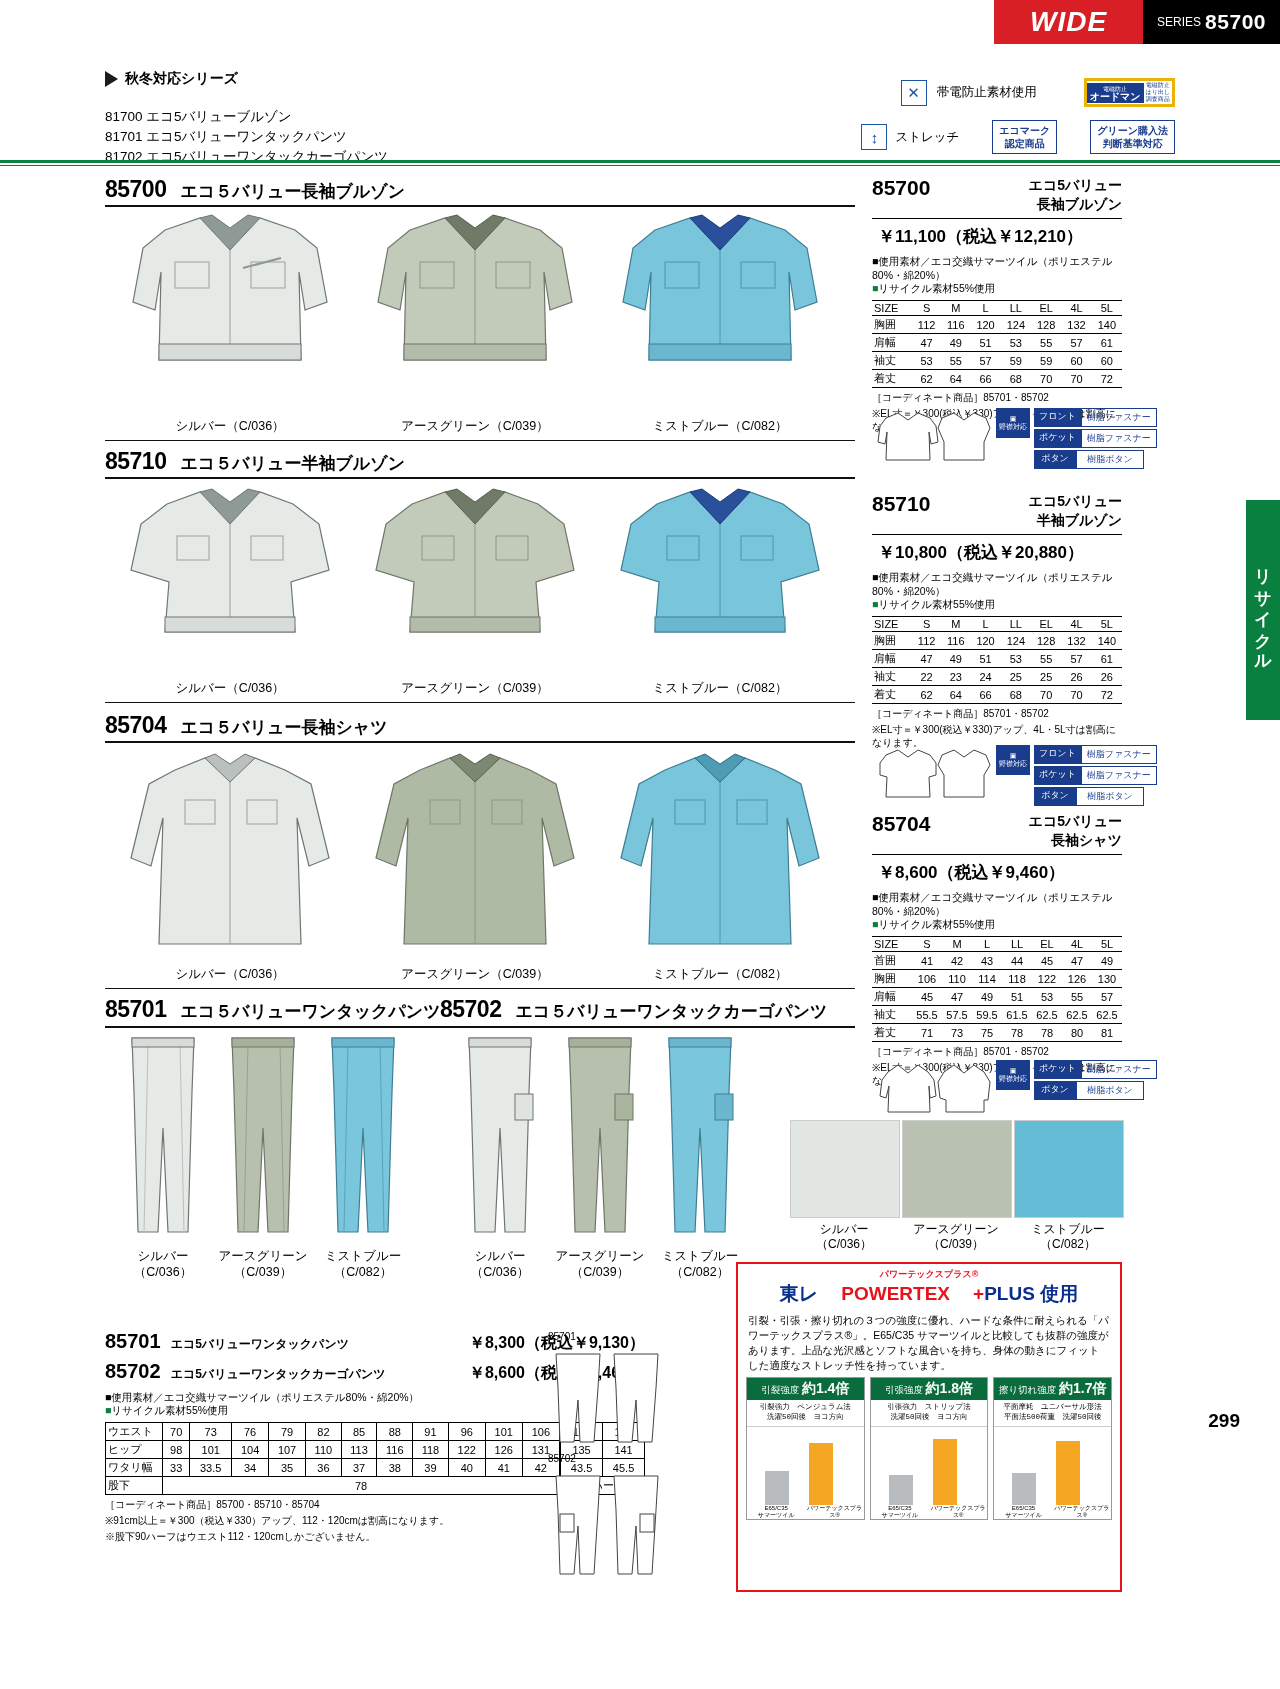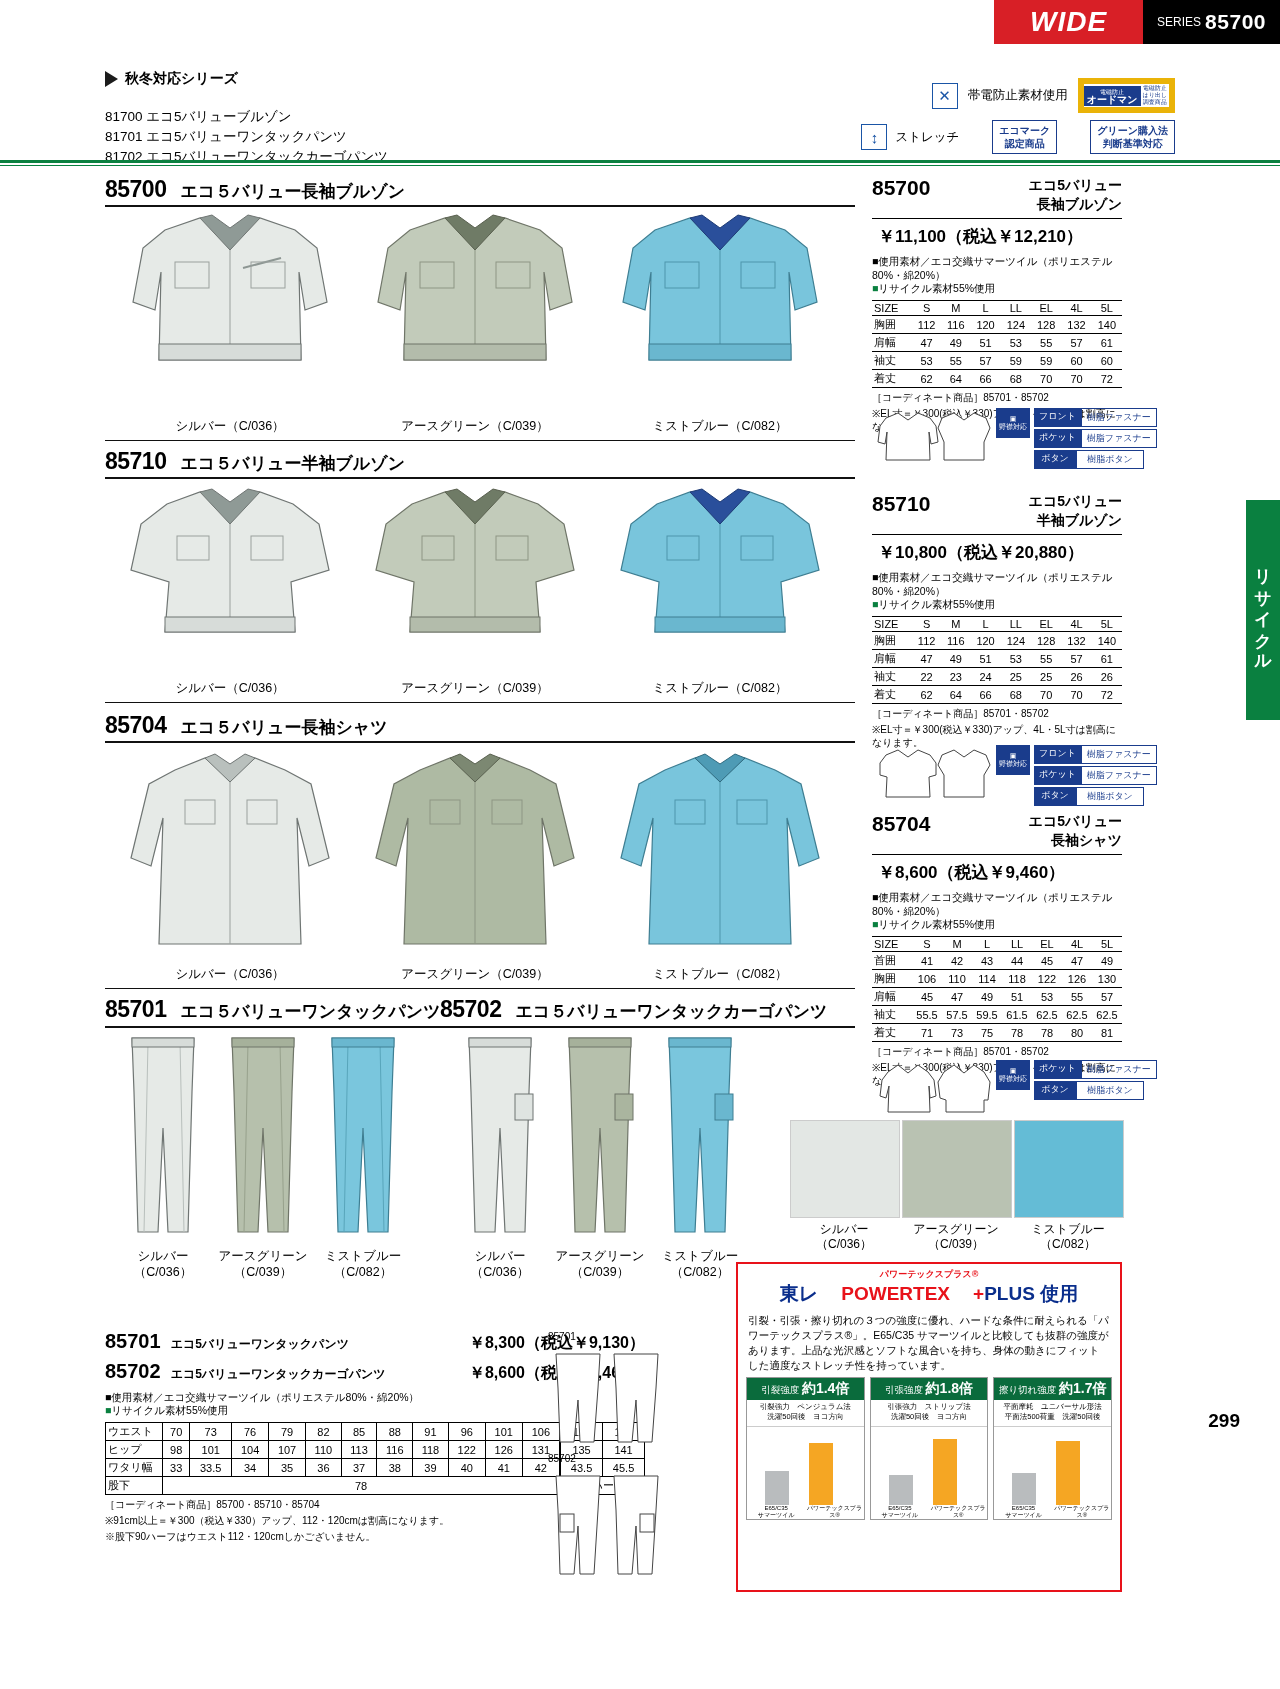--- a/index.html
+++ b/index.html
@@ -16,21 +16,21 @@
   .series-title{display:flex;align-items:center;font-weight:bold;font-size:14px;}
   .tri{width:0;height:0;border-left:13px solid #1c1c1c;border-top:8px solid transparent;border-bottom:8px solid transparent;margin-right:7px;}
   .series-list{font-size:13.5px;line-height:20px;margin-top:19px;}
 
   .icon-row{position:absolute;top:78px;right:105px;display:flex;align-items:center;gap:10px;}
   .icon-row2{position:absolute;top:120px;right:105px;display:flex;align-items:center;gap:8px;}
   .sq-icon{width:26px;height:26px;border:1.6px solid #1a55a6;display:flex;align-items:center;justify-content:center;color:#1a55a6;font-size:15px;box-sizing:border-box;}
   .lbl-s{font-size:12.5px;}
   .guard{background:#1a3c8c;color:#fff;font-size:7px;padding:2px 3px;display:flex;flex-direction:column;align-items:center;line-height:8px;}
   .guard .g1{font-weight:bold;font-size:10px;}
-  .guard-wrap{display:flex;align-items:center;border:6px solid #eab308;}
+  .guard-wrap{display:flex;align-items:center;border:3px solid #eab308;margin-left:37px;}
   .guard-side{font-size:6px;color:#1a3c8c;line-height:7px;padding:1px 2px;text-align:center;}
   .badge{border:1.4px solid #1a3c8c;color:#1a3c8c;font-size:10px;text-align:center;line-height:13px;padding:3px 6px;font-weight:bold;margin-left:25px;}
   .rule-green{position:absolute;left:0;top:160px;width:1280px;height:3px;background:#0a8040;}
   .rule-green2{position:absolute;left:0;top:165px;width:1280px;height:1px;background:#0a8040;}
 
   
   .sec-title{position:absolute;display:flex;align-items:baseline;gap:14px;}
   .sec-num{font-size:23px;font-weight:bold;letter-spacing:-0.5px;}
   .sec-name{font-size:17px;font-weight:bold;}
   .hr-blk{position:absolute;height:2px;background:#111;}
@@ -75,21 +75,21 @@
   .ptx{position:absolute;left:736px;top:1262px;width:386px;height:330px;border:2px solid #e8121a;box-sizing:border-box;background:#fff;}
   .ptx-top{background:#fff;text-align:center;padding-top:4px;}
   .ptx-small{font-size:9px;color:#e8121a;font-weight:bold;}
   .ptx-title{font-size:19px;font-weight:bold;color:#0a2e8c;}
   .ptx-title .rd{color:#e8121a;margin-left:23px;}
   .ptx-body{font-size:10.5px;line-height:15px;padding:6px 10px 4px;}
   .ptx-cards{display:flex;gap:5px;padding:0 8px;}
   .card{flex:1;border:1px solid #999;}
   .card-h{background:#0a6b3c;color:#fff;font-size:9.5px;text-align:center;padding:2px 0;}
   .card-h b{font-size:14px;}
-  .card-sub{font-size:7.5px;text-align:center;line-height:10px;padding:2px 1px;}
+  .card-sub{font-size:7.5px;text-align:center;line-height:10px;padding:2px 1px;font-family:Liberation Mono, monospace;}
   .card-chart{height:92px;position:relative;border-top:1px solid #ccc;margin-top:2px;}
   .bar{position:absolute;bottom:14px;width:24px;}
   .bar.g{background:#b9bcbe;}
   .bar.o{background:#f5a623;}
   .card-x{position:absolute;bottom:0;width:100%;display:flex;font-size:6px;}
   .card-x div{flex:1;text-align:center;line-height:7px;}
 
   
   .btm{position:absolute;left:105px;top:1330px;width:540px;}
   .btm-row{display:flex;align-items:baseline;gap:10px;margin-bottom:6px;}

